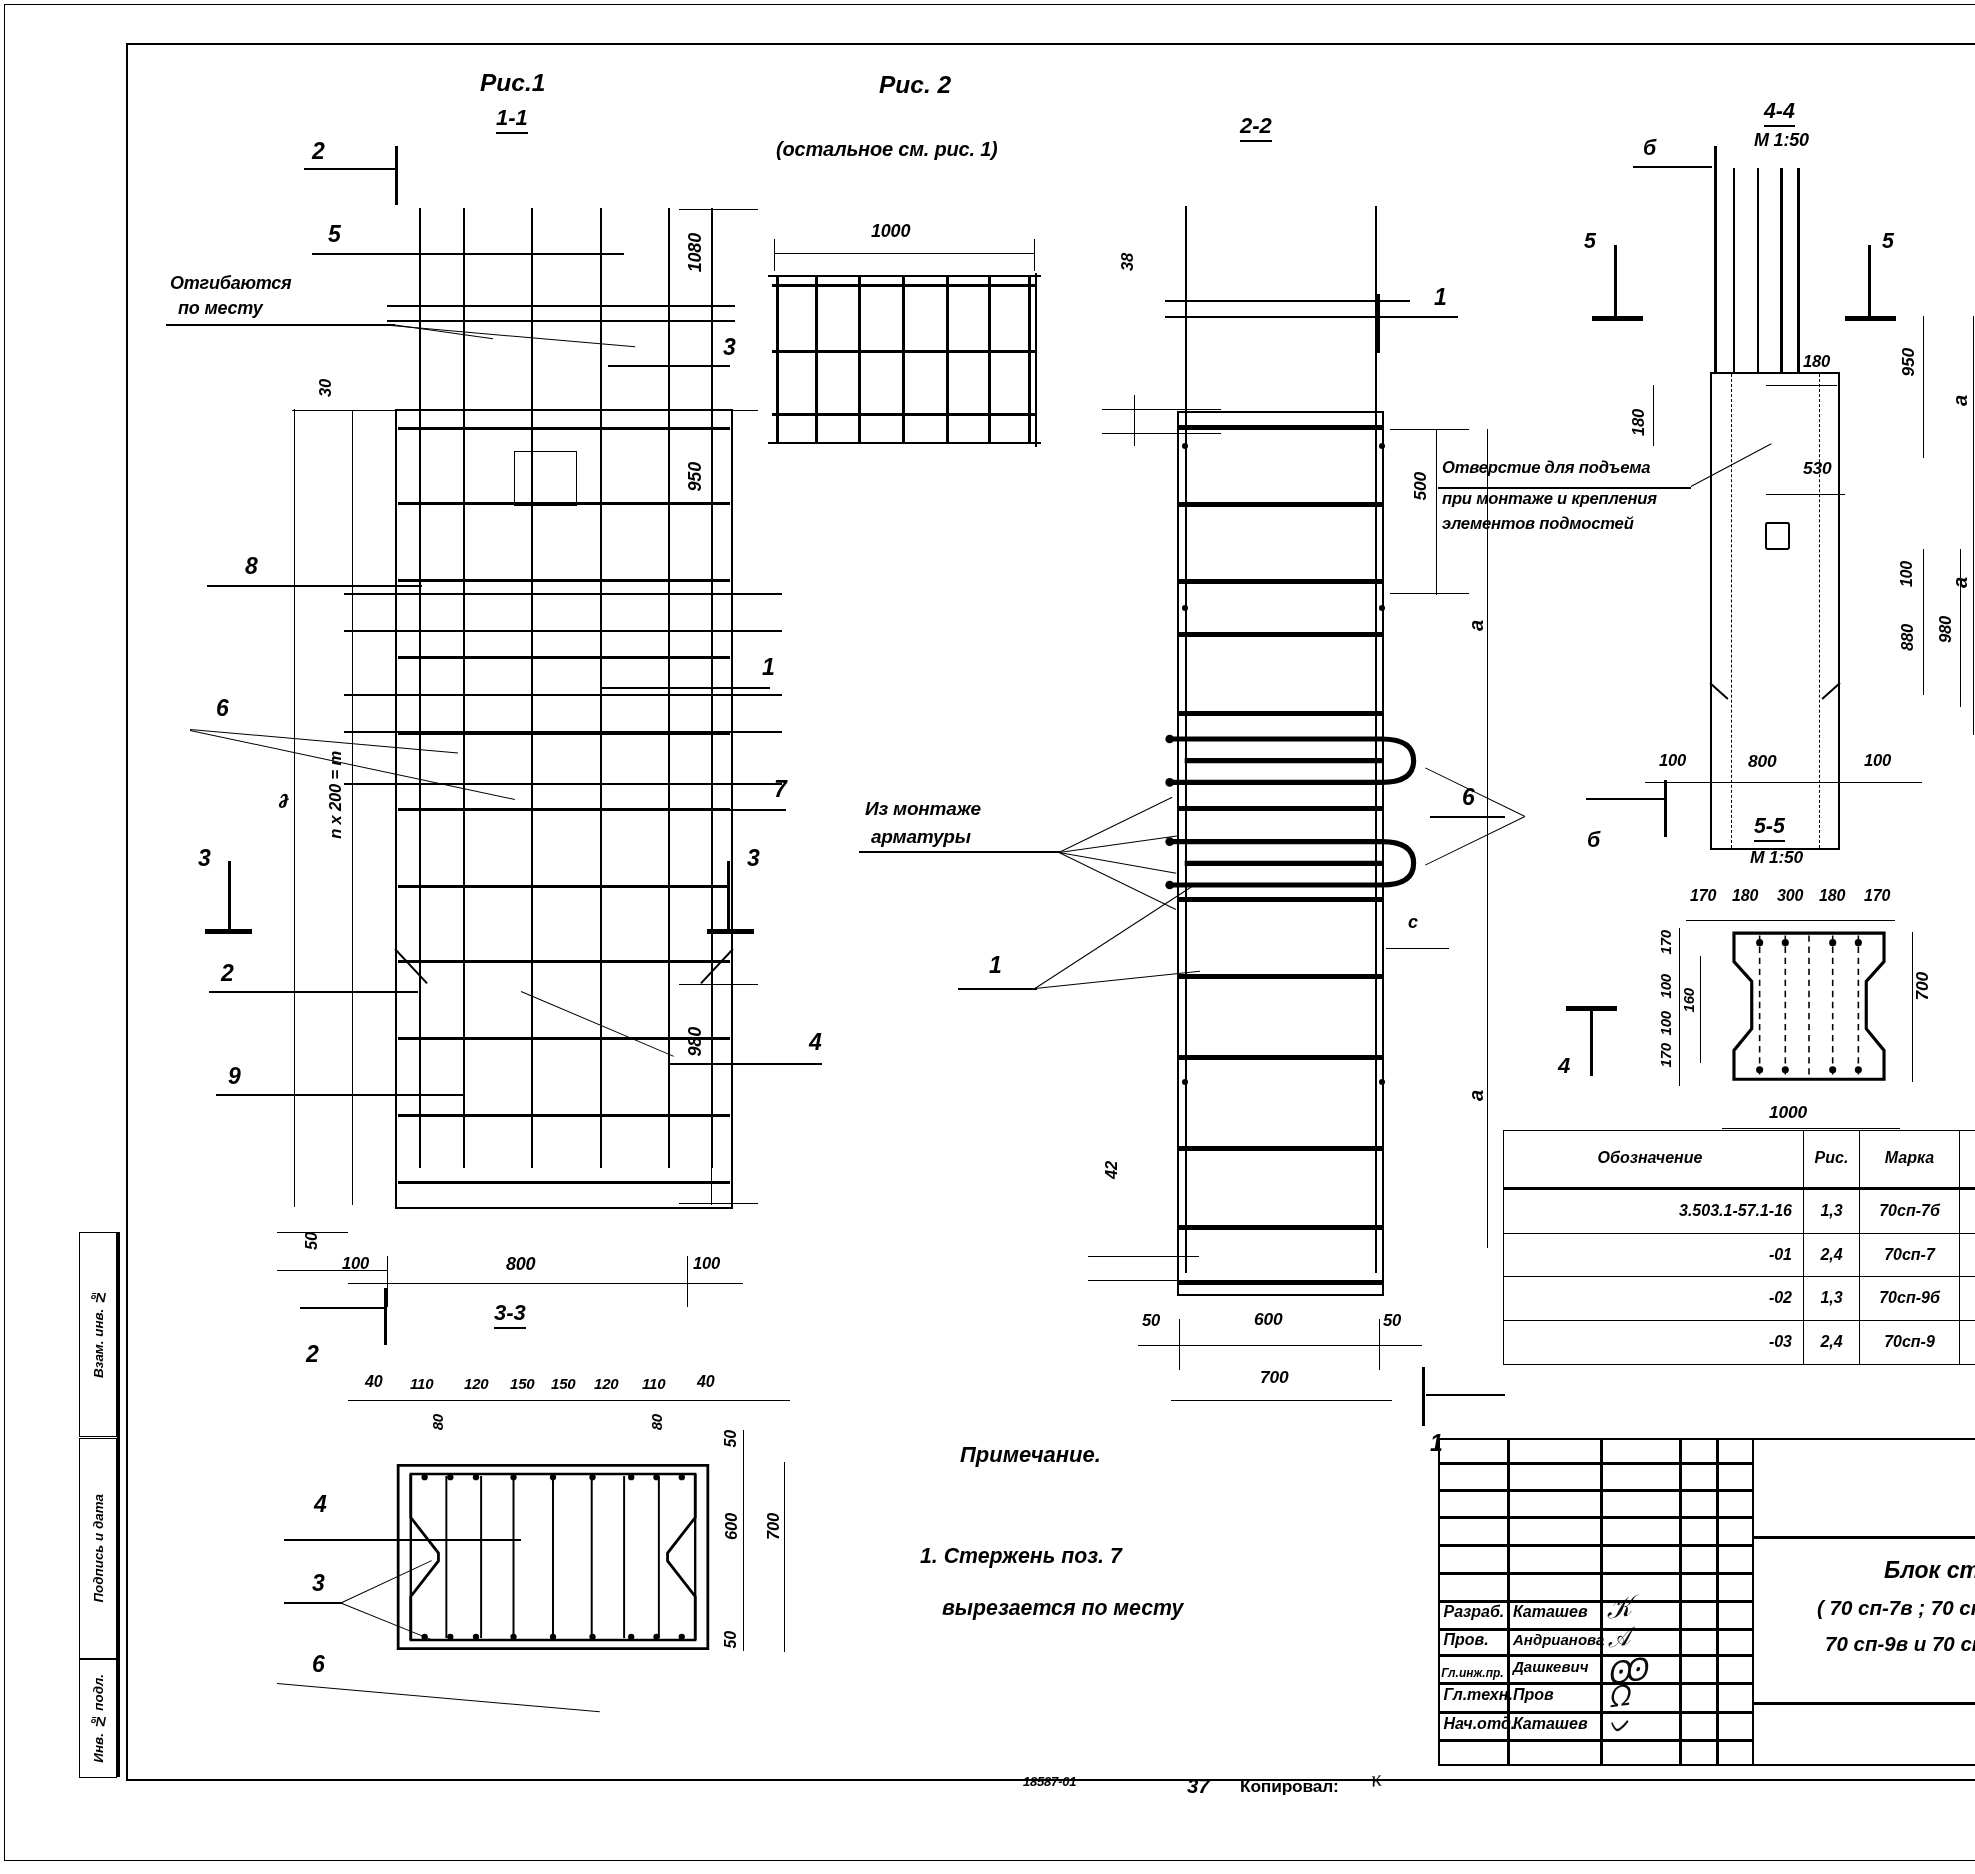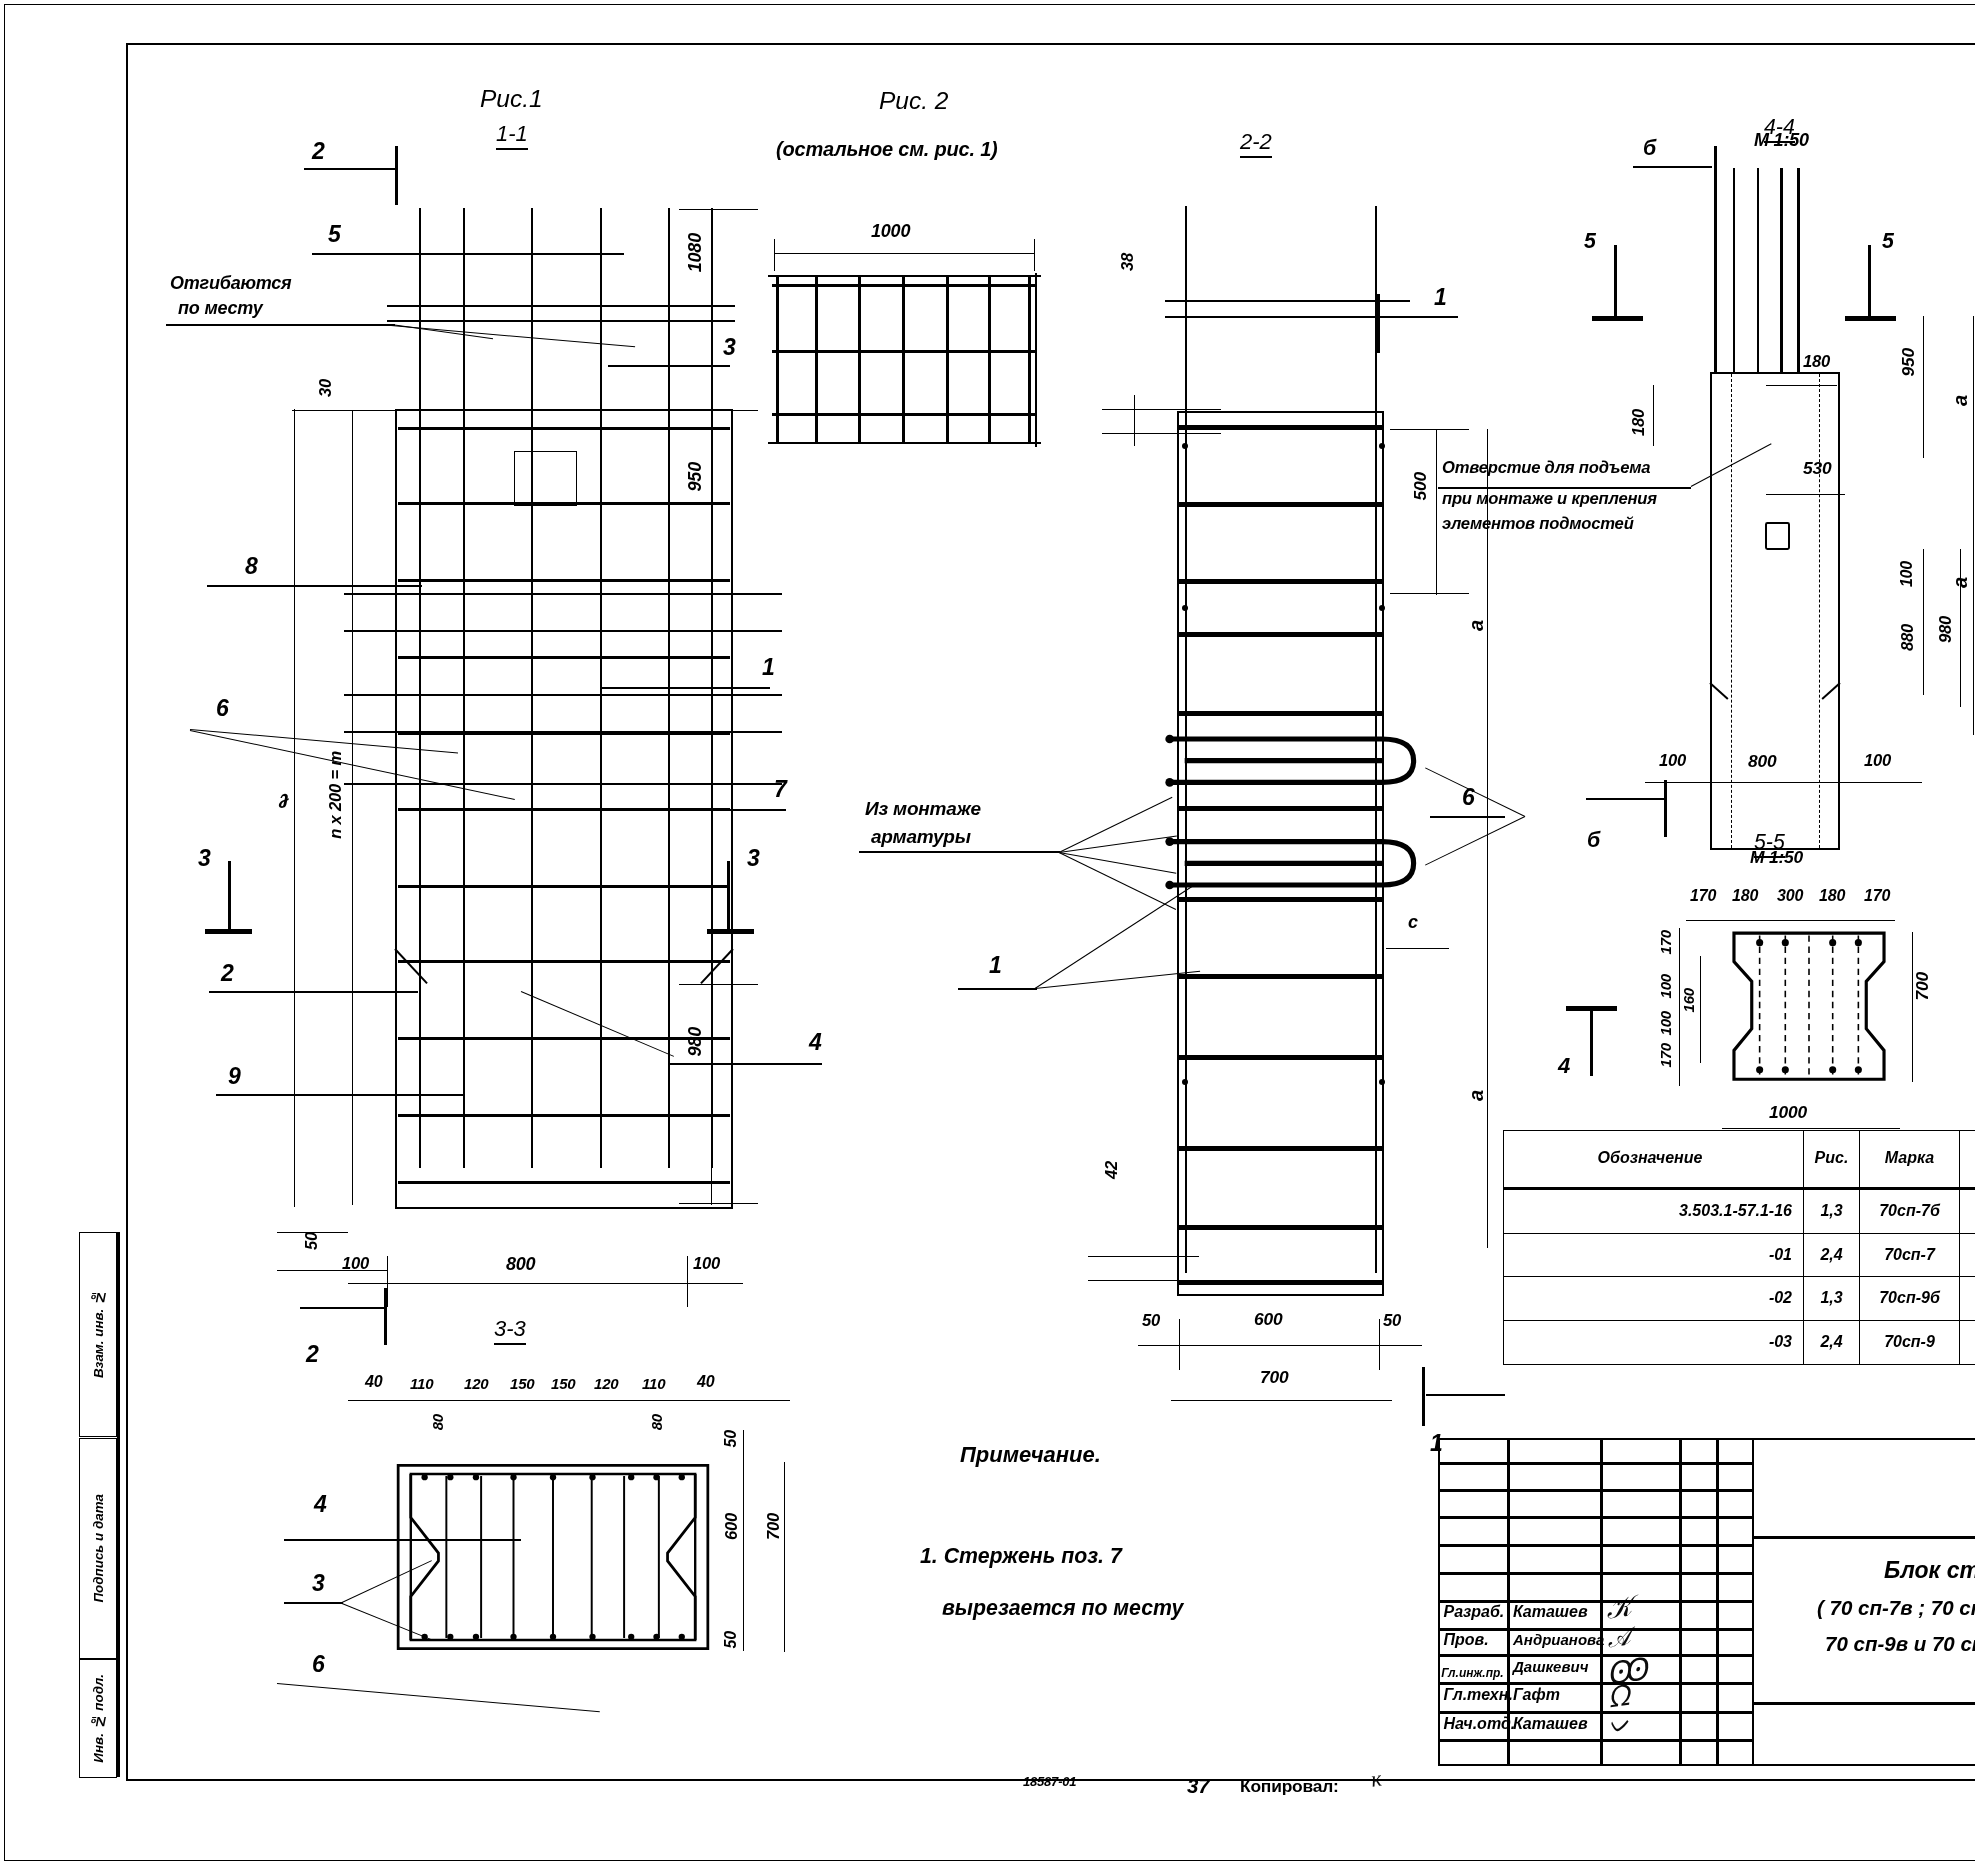--- a/index.html
+++ b/index.html
@@ -47,21 +47,21 @@
   .tb{position:absolute;border:1.2px solid #000;box-sizing:border-box;}
   .tbh{position:absolute;background:#000;height:2.8px;}
   .tbv{position:absolute;background:#000;width:2.8px;}
   .tbtxt{position:absolute;font-style:italic;font-weight:700;white-space:nowrap;}
 
   .sig{position:absolute;font-family:"Liberation Serif",serif;font-style:italic;
        color:#000;transform:rotate(-8deg);opacity:.95;}
 
   .note{position:absolute;font-style:italic;font-weight:700;}
 
-  .ttl{position:absolute;font-style:italic;font-weight:400;margin-top:16px;}
+  .ttl{position:absolute;font-style:italic;font-weight:700;}
   .ul{border-bottom:2px solid #000;padding-bottom:0.8px;}
 </style>
 </head>
 <body>
 
 <div id="sheet">
 
   <div id="outer"></div>
   <div id="inner"></div>
 
@@ -616,21 +616,21 @@
     <div class="tbh" style="left:0;top:273px;width:316px;"></div>
     <div class="tbh" style="left:0;top:301px;width:316px;"></div>
 
     <div class="tbtxt" style="left:5.5px;top:165px;font-size:16px;">Разраб.</div>
     <div class="tbtxt" style="left:75px;top:165px;font-size:16px;">Каташев</div>
     <div class="tbtxt" style="left:5.5px;top:193px;font-size:16px;">Пров.</div>
     <div class="tbtxt" style="left:75px;top:193px;font-size:15px;">Андрианова</div>
     <div class="tbtxt" style="left:3.2px;top:228px;font-size:12px;">Гл.инж.пр.</div>
     <div class="tbtxt" style="left:75px;top:220px;font-size:15px;">Дашкевич</div>
     <div class="tbtxt" style="left:5.5px;top:248px;font-size:16px;">Гл.техн.</div>
-    <div class="tbtxt" style="left:75px;top:248px;font-size:16px;">Гафт</div>
+    <div class="tbtxt" style="left:75px;top:248px;font-size:16px;">Пров</div>
     <div class="tbtxt" style="left:5.5px;top:277px;font-size:16px;">Нач.отд.</div>
     <div class="tbtxt" style="left:75px;top:277px;font-size:16px;">Каташев</div>
 
     <div class="sig" style="left:168px;top:154px;font-size:28px;">𝒦</div>
     <div class="sig" style="left:169px;top:186px;font-size:24.5px;">𝒜</div>
     <div class="sig" style="left:168px;top:211px;font-size:31px;">Ꙭ</div>
     <div class="sig" style="left:170px;top:243px;font-size:28.4px;">ᘯ</div>
     <div class="sig" style="left:170px;top:273px;font-size:24px;">ᨆ</div>
 
     <div class="tbh" style="left:316px;top:98px;width:831px;"></div>

